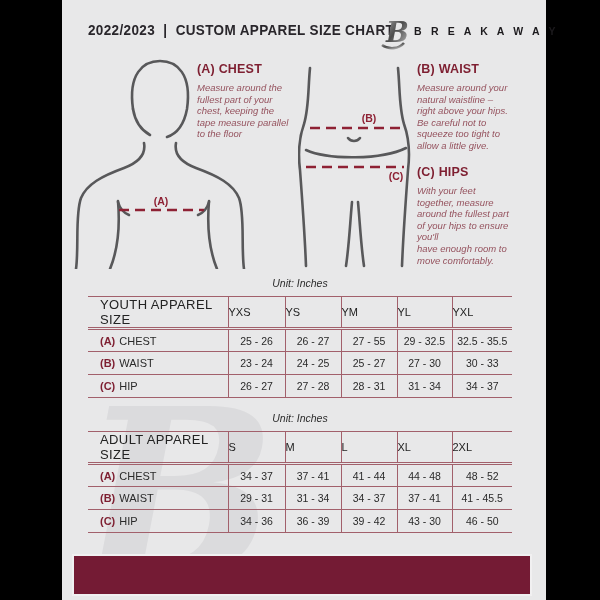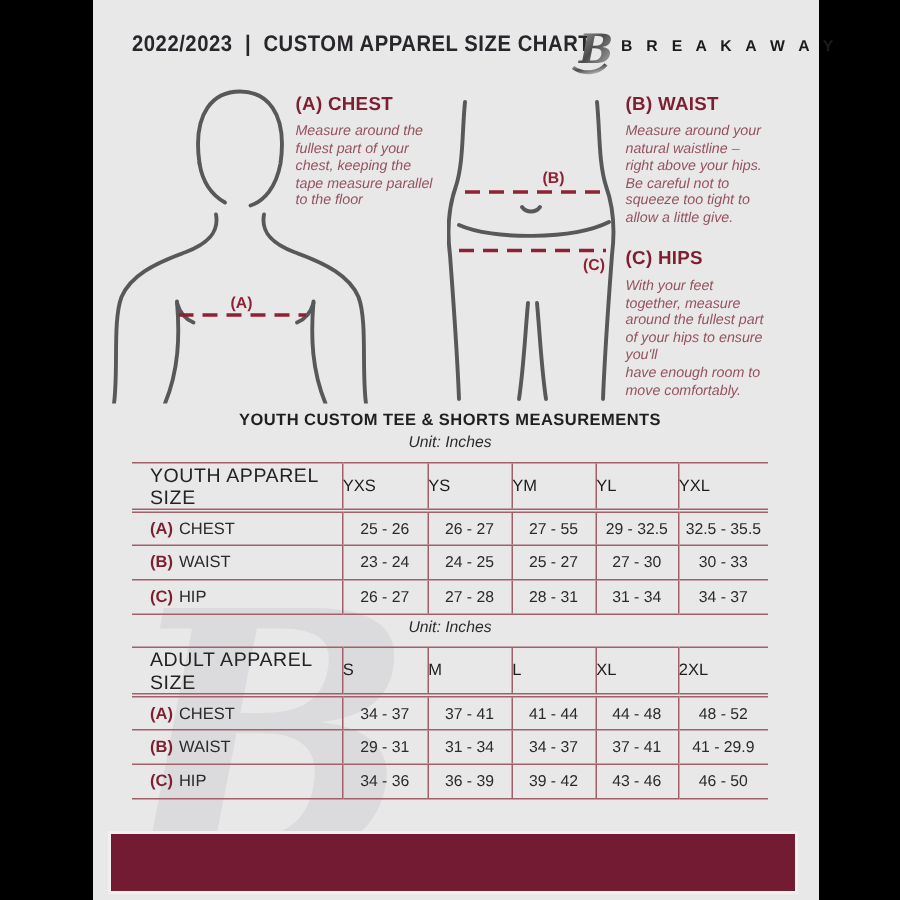--- a/index.html
+++ b/index.html
@@ -130,21 +130,20 @@
 together, measure
 around the fullest part
 of your hips to ensure
 you'll
 have enough room to
 move comfortably.</p>
     </div>
   </div>
 
   <div class="tbl-section youth">
-    <div class="tbl-title">YOUTH CUSTOM TEE &amp; SHORTS MEASUREMENTS</div>
     <div class="tbl-unit">Unit: Inches</div>
     <table class="size">
       <colgroup>
         <col style="width:140px">
           <col style="width:57px">
           <col style="width:56px">
         <col style="width:56px">
           <col style="width:55px">
           <col style="width:60px">
       </colgroup>
@@ -212,28 +211,28 @@
         <td class="val vline">41 - 44</td>
         <td class="val vline">44 - 48</td>
         <td class="val vline">48 - 52</td>
       </tr>
       <tr>
         <td class="row-label"><b>(B)</b><span>WAIST</span></td>
         <td class="val vline">29 - 31</td>
         <td class="val vline">31 - 34</td>
         <td class="val vline">34 - 37</td>
         <td class="val vline">37 - 41</td>
-        <td class="val vline">41 - 29.9</td>
+        <td class="val vline">41 - 45.5</td>
       </tr>
       <tr>
         <td class="row-label"><b>(C)</b><span>HIP</span></td>
         <td class="val vline">34 - 36</td>
         <td class="val vline">36 - 39</td>
         <td class="val vline">39 - 42</td>
-        <td class="val vline">43 - 46</td>
+        <td class="val vline">43 - 30</td>
         <td class="val vline">46 - 50</td>
       </tr>
     </tbody>
       </table>
   </div>
 
   <div class="footer-bar"></div>
 </div>
 
 </body></html>

